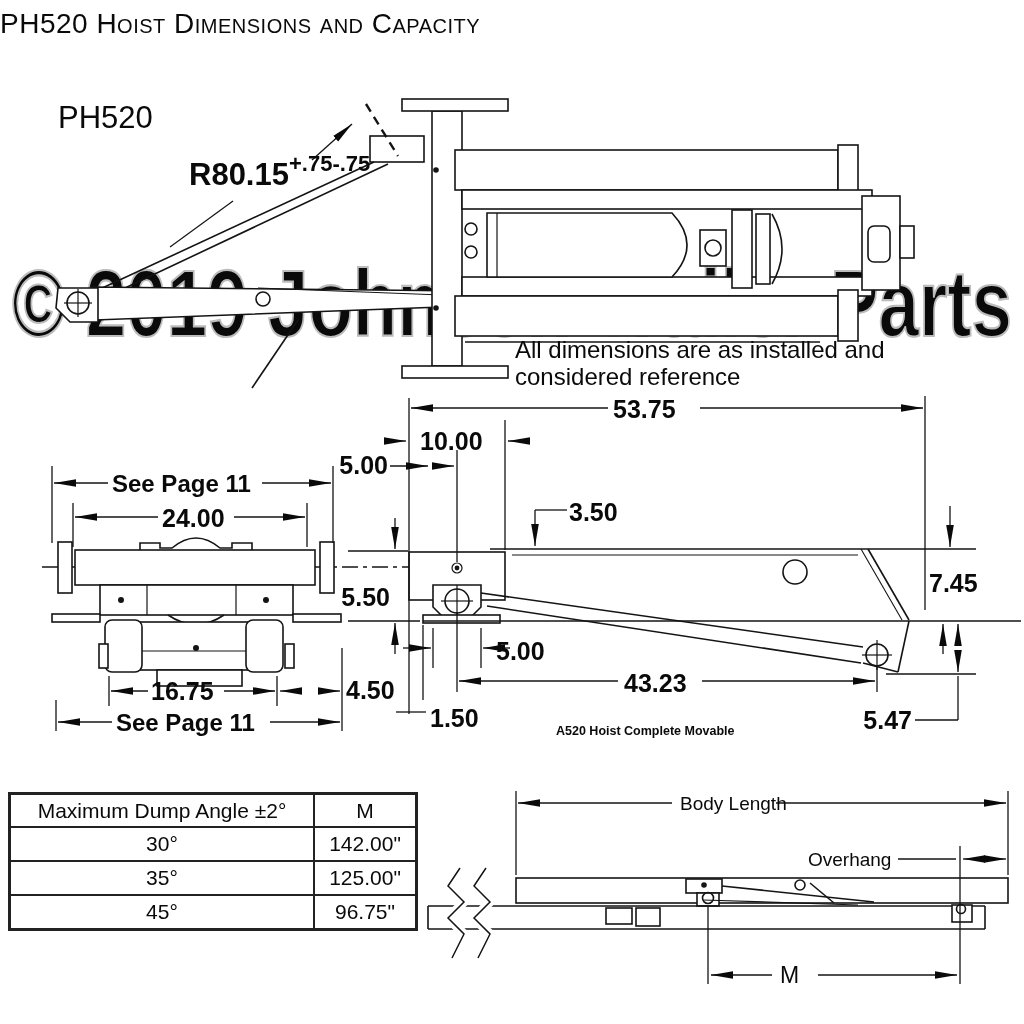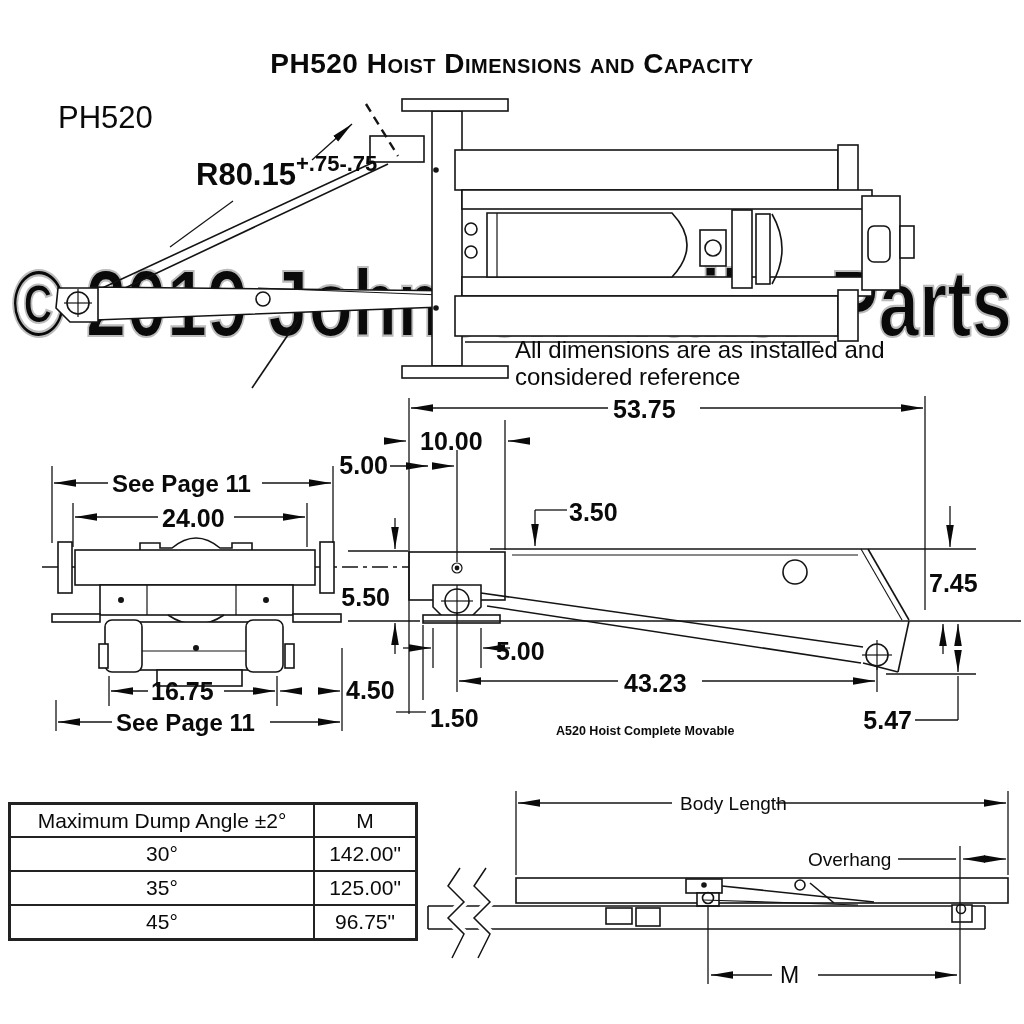--- a/index.html
+++ b/index.html
@@ -1,35 +1,35 @@
 <!DOCTYPE html>
 <html><head>
 <meta charset="utf-8">
 <style>
   html,body{margin:0;padding:0;background:#fff;}
   .page{position:relative;width:1024px;height:1024px;background:#fff;overflow:hidden;
         font-family:"Liberation Sans",sans-serif;color:#0a0a0a;}
   .abs{position:absolute;}
-  .title{left:0;right:0;top:8px;text-align:center;font-size:28px;font-weight:bold;
-         font-variant:small-caps;letter-spacing:.5px;margin-top:40px;}
+  .title{left:0;right:0;top:8px;text-align:left;font-size:28px;font-weight:normal;
+         font-variant:small-caps;letter-spacing:.5px;}
   .model{left:58px;top:100px;font-size:31px;}
   .weightnote{left:58px;top:146px;font-size:28px;line-height:31px;}
-  .radius{left:196px;top:158px;display:flex;align-items:flex-start;font-weight:bold;}
+  .radius{left:189px;top:158px;display:flex;align-items:flex-start;font-weight:bold;}
   .radius .rv{font-size:31px;line-height:34px;}
   .radius .tol{display:flex;flex-direction:row;font-size:22px;line-height:24px;margin-top:-6px;}
   .installnote{left:515px;top:336px;font-size:24px;line-height:27px;}
   .caption{left:556px;top:724px;font-size:12.5px;font-weight:bold;}
   .watermark{left:0;top:248px;pointer-events:none;}
   table.cap{position:absolute;left:8px;top:792px;border-collapse:collapse;table-layout:fixed;}
   table.cap td,table.cap th{border:2px solid #222;font-weight:normal;text-align:center;
       font-size:21px;padding:0;height:32px;background:transparent;}
   table.cap tr.hd th{height:31px;}
   table.cap .c1{width:302px;}
   table.cap .c2{width:100px;}
-  table.cap{border:3px solid #222;margin-top:10px;}
+  table.cap{border:3px solid #222;}
   svg text{fill:#0a0a0a;font-family:"Liberation Sans",sans-serif;}
   .dim{font-size:25px;font-weight:bold;}
   .dimsm{font-size:24px;font-weight:bold;}
   .lbl{font-size:19px;}
   .lblm{font-size:23px;}
 </style>
 </head>
 <body>
 
 <div class="page">

